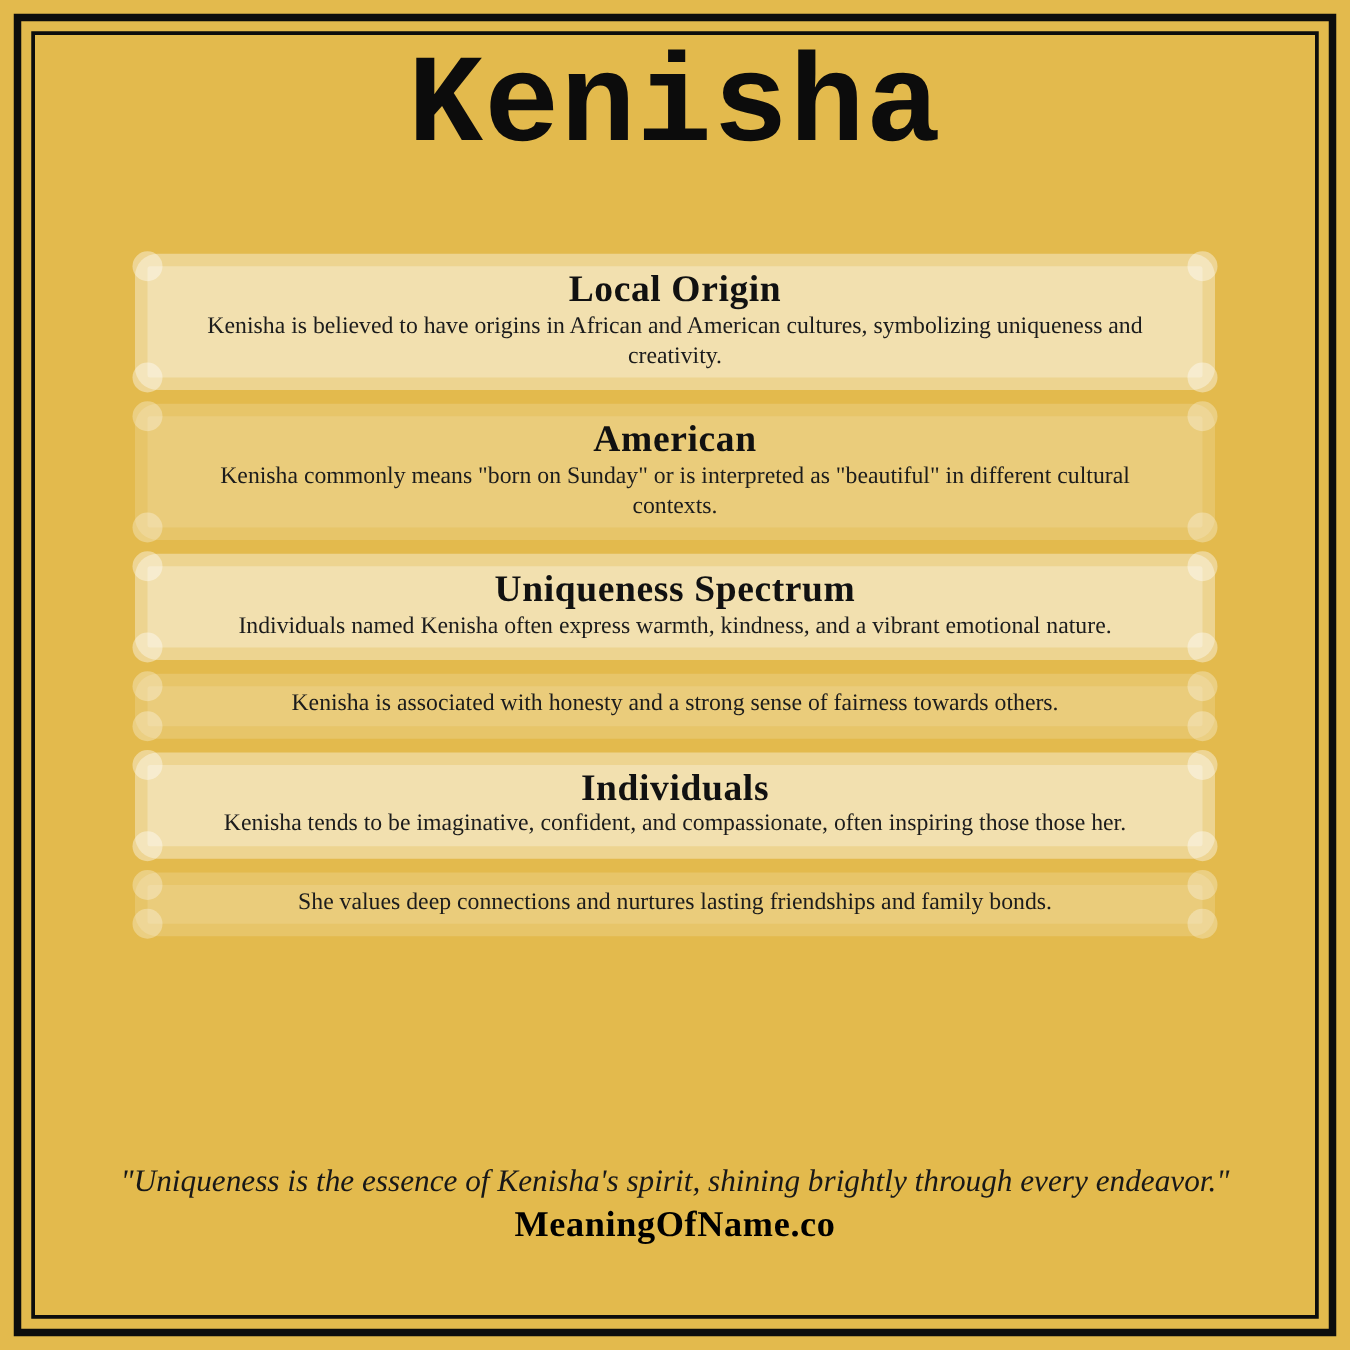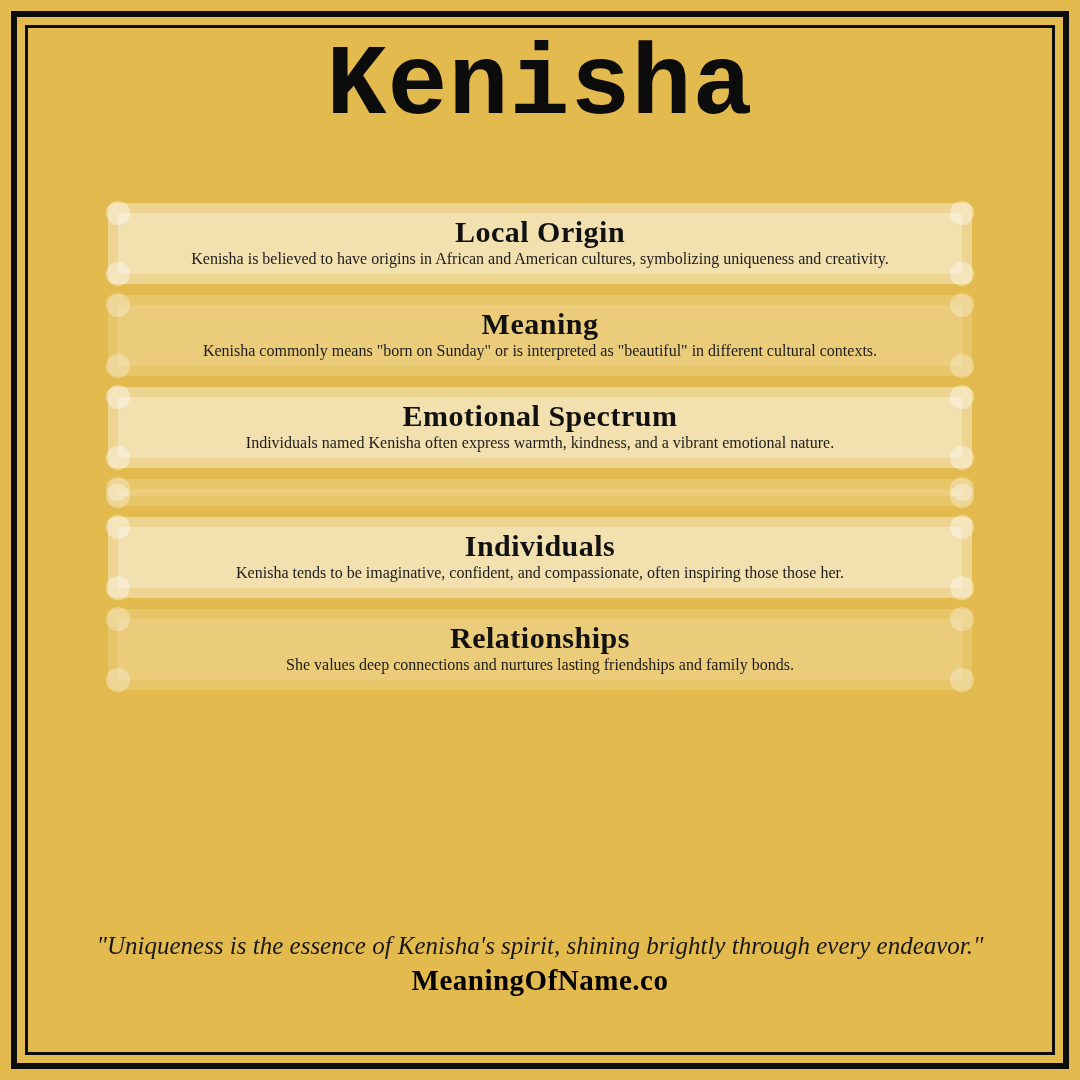--- a/index.html
+++ b/index.html
@@ -47,21 +47,21 @@
     position: absolute;
     top: 203px;
     left: 108px;
     right: 108px;
     display: flex;
     flex-direction: column;
     gap: 11px;
   }
   .card {
     position: relative;
-    border-radius: 7px;
+    border-radius: 18px;
     padding: 10px;
   }
   .card.solid { background: rgba(255, 255, 255, 0.38); }
   .card.translucent { background: rgba(255, 255, 255, 0.16); }
   .card-inner {
     position: relative;
     border-radius: 2px;
     padding: 2px 16px 5px 16px;
   }
   .card.solid .card-inner { background: rgba(255, 255, 255, 0.28); }
@@ -81,21 +81,21 @@
   .card-heading {
     text-align: center;
     font-size: 30px;
     font-weight: bold;
     line-height: 1.12;
     color: #111;
     letter-spacing: 0.5px;
   }
   .card-body {
     text-align: center;
-    font-size: 16px;
+    font-size: 19px;
     line-height: 1.28;
     color: #1c1c1c;
     max-width: 800px;
     margin: 0 auto;
   }
   .footer {
     position: absolute;
     top: 930px;
     left: 55px;
     right: 55px;
@@ -134,63 +134,63 @@
       <p class="card-body">Kenisha is believed to have origins in African and American cultures, symbolizing uniqueness and creativity.</p>
     </div>
   </section>
 
   <section class="card translucent">
     <div class="card-inner">
       <span class="corner-dot tl"></span>
       <span class="corner-dot tr"></span>
       <span class="corner-dot bl"></span>
       <span class="corner-dot br"></span>
-      <h2 class="card-heading">Meaning</h2>
+      <h2 class="card-heading">American</h2>
       <p class="card-body">Kenisha commonly means "born on Sunday" or is interpreted as "beautiful" in different cultural contexts.</p>
     </div>
   </section>
 
   <section class="card solid">
     <div class="card-inner">
       <span class="corner-dot tl"></span>
       <span class="corner-dot tr"></span>
       <span class="corner-dot bl"></span>
       <span class="corner-dot br"></span>
-      <h2 class="card-heading">Emotional Spectrum</h2>
+      <h2 class="card-heading">Uniqueness Spectrum</h2>
       <p class="card-body">Individuals named Kenisha often express warmth, kindness, and a vibrant emotional nature.</p>
     </div>
   </section>
 
   <section class="card translucent">
     <div class="card-inner">
       <span class="corner-dot tl"></span>
       <span class="corner-dot tr"></span>
       <span class="corner-dot bl"></span>
       <span class="corner-dot br"></span>
+      <p class="card-body">Kenisha is associated with honesty and a strong sense of fairness towards others.</p>
     </div>
   </section>
 
   <section class="card solid">
     <div class="card-inner">
       <span class="corner-dot tl"></span>
       <span class="corner-dot tr"></span>
       <span class="corner-dot bl"></span>
       <span class="corner-dot br"></span>
       <h2 class="card-heading">Individuals</h2>
       <p class="card-body">Kenisha tends to be imaginative, confident, and compassionate, often inspiring those those her.</p>
     </div>
   </section>
 
   <section class="card translucent">
     <div class="card-inner">
       <span class="corner-dot tl"></span>
       <span class="corner-dot tr"></span>
       <span class="corner-dot bl"></span>
       <span class="corner-dot br"></span>
-      <h2 class="card-heading">Relationships</h2>
       <p class="card-body">She values deep connections and nurtures lasting friendships and family bonds.</p>
     </div>
   </section>
 </div>
 
 <div class="footer">
   <div class="quote">"Uniqueness is the essence of Kenisha's spirit, shining brightly through every endeavor."</div>
   <div class="brand">MeaningOfName.co</div>
 </div>
 

